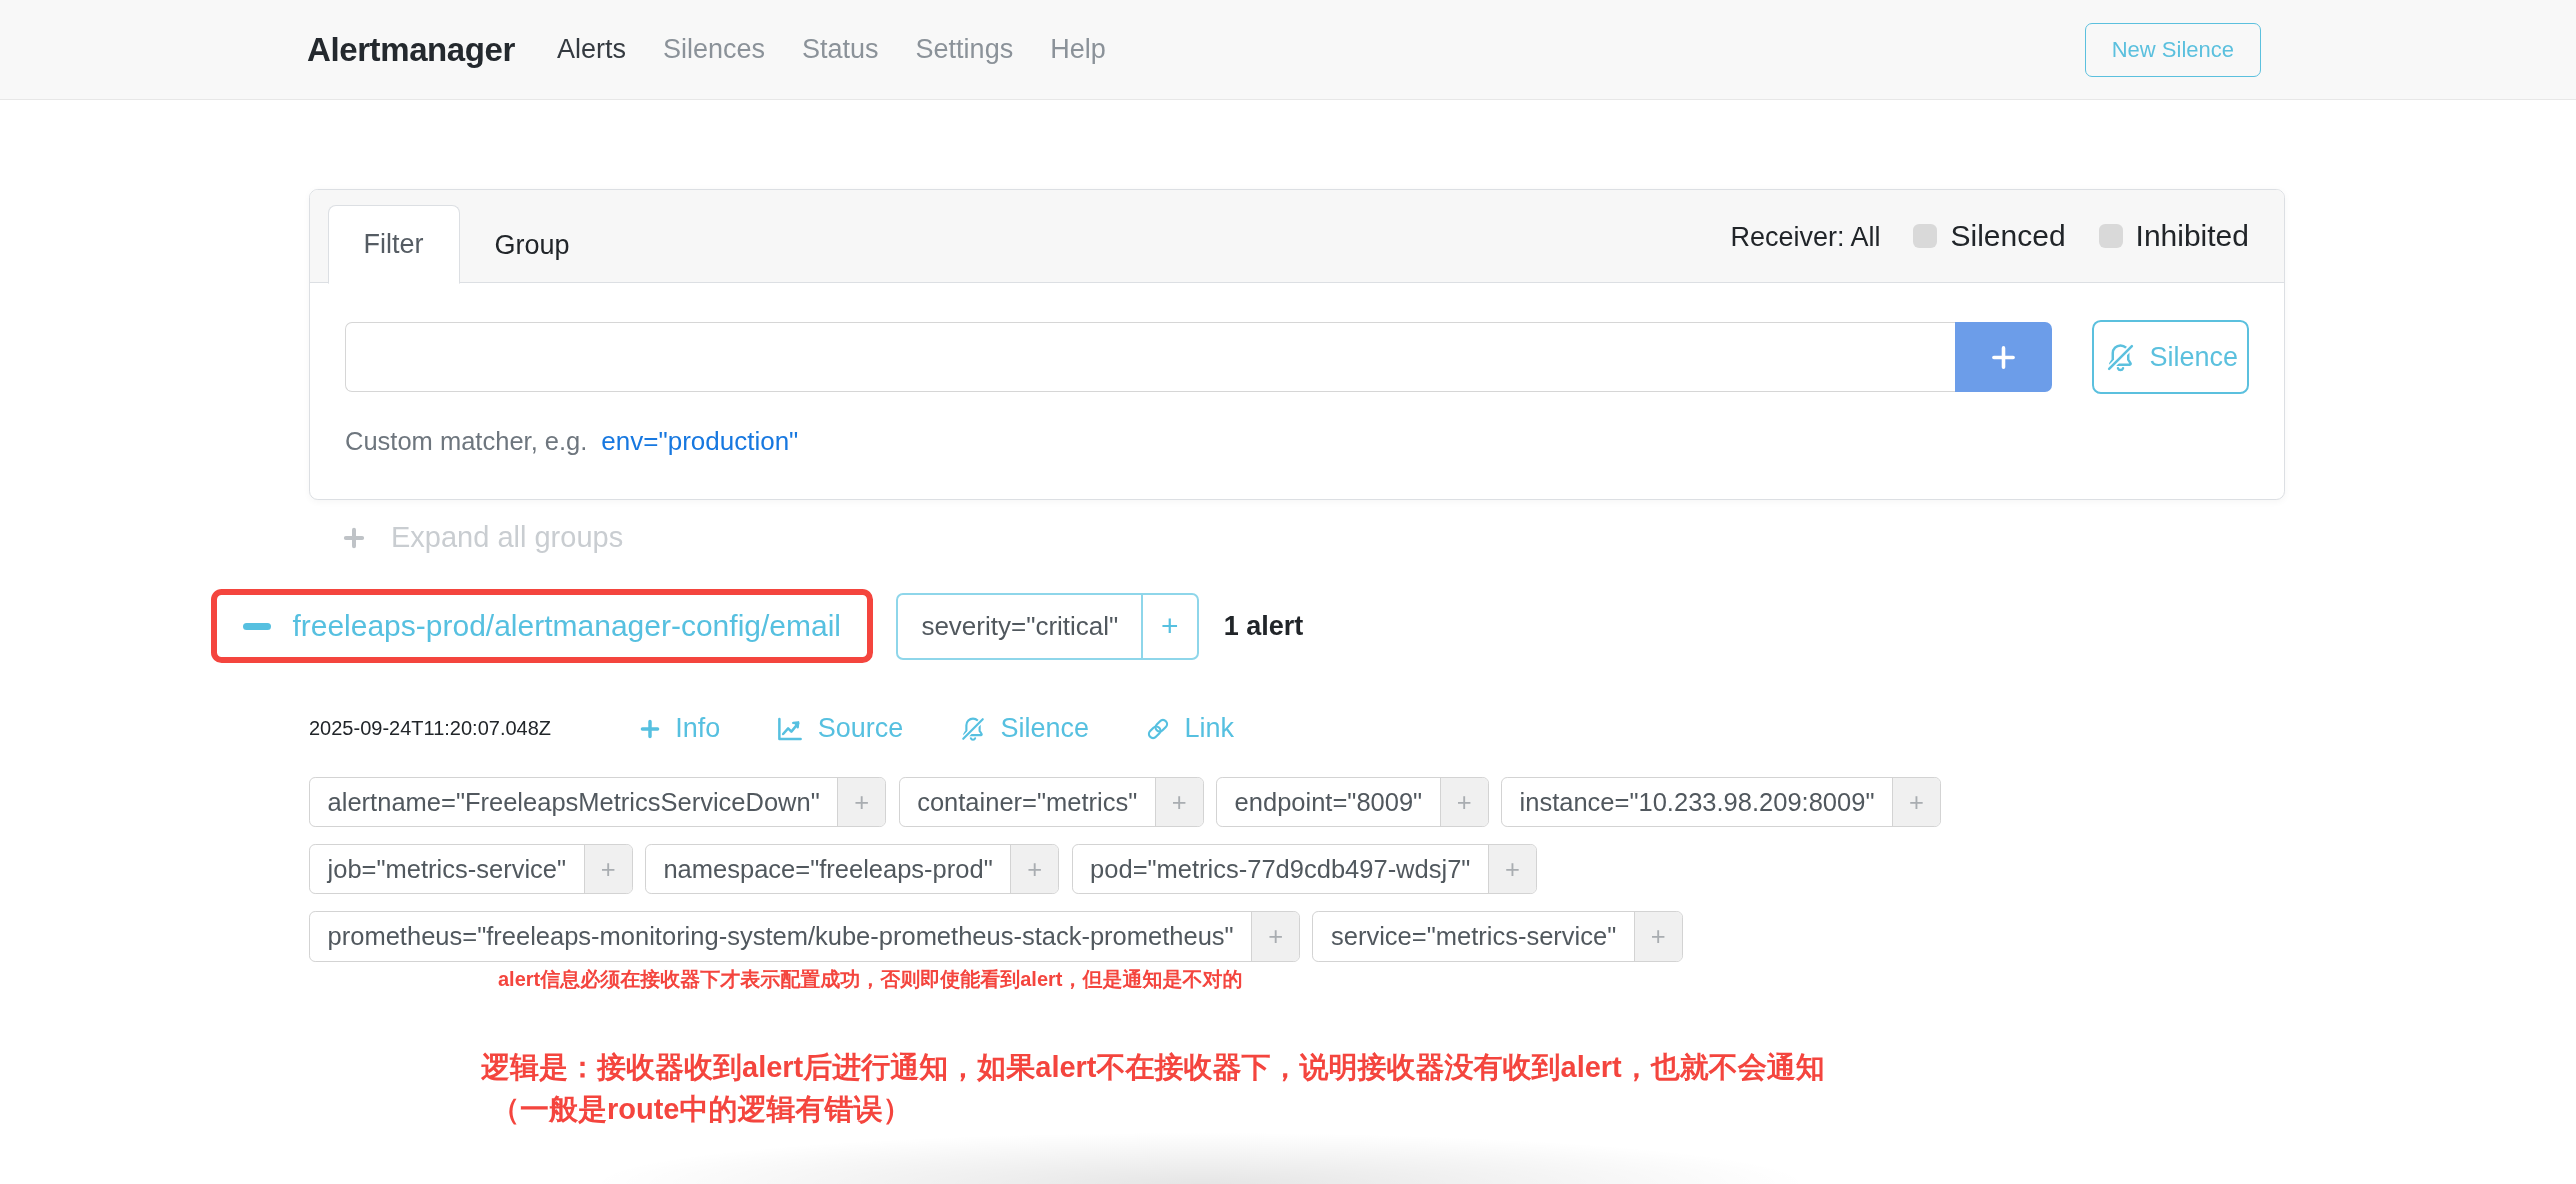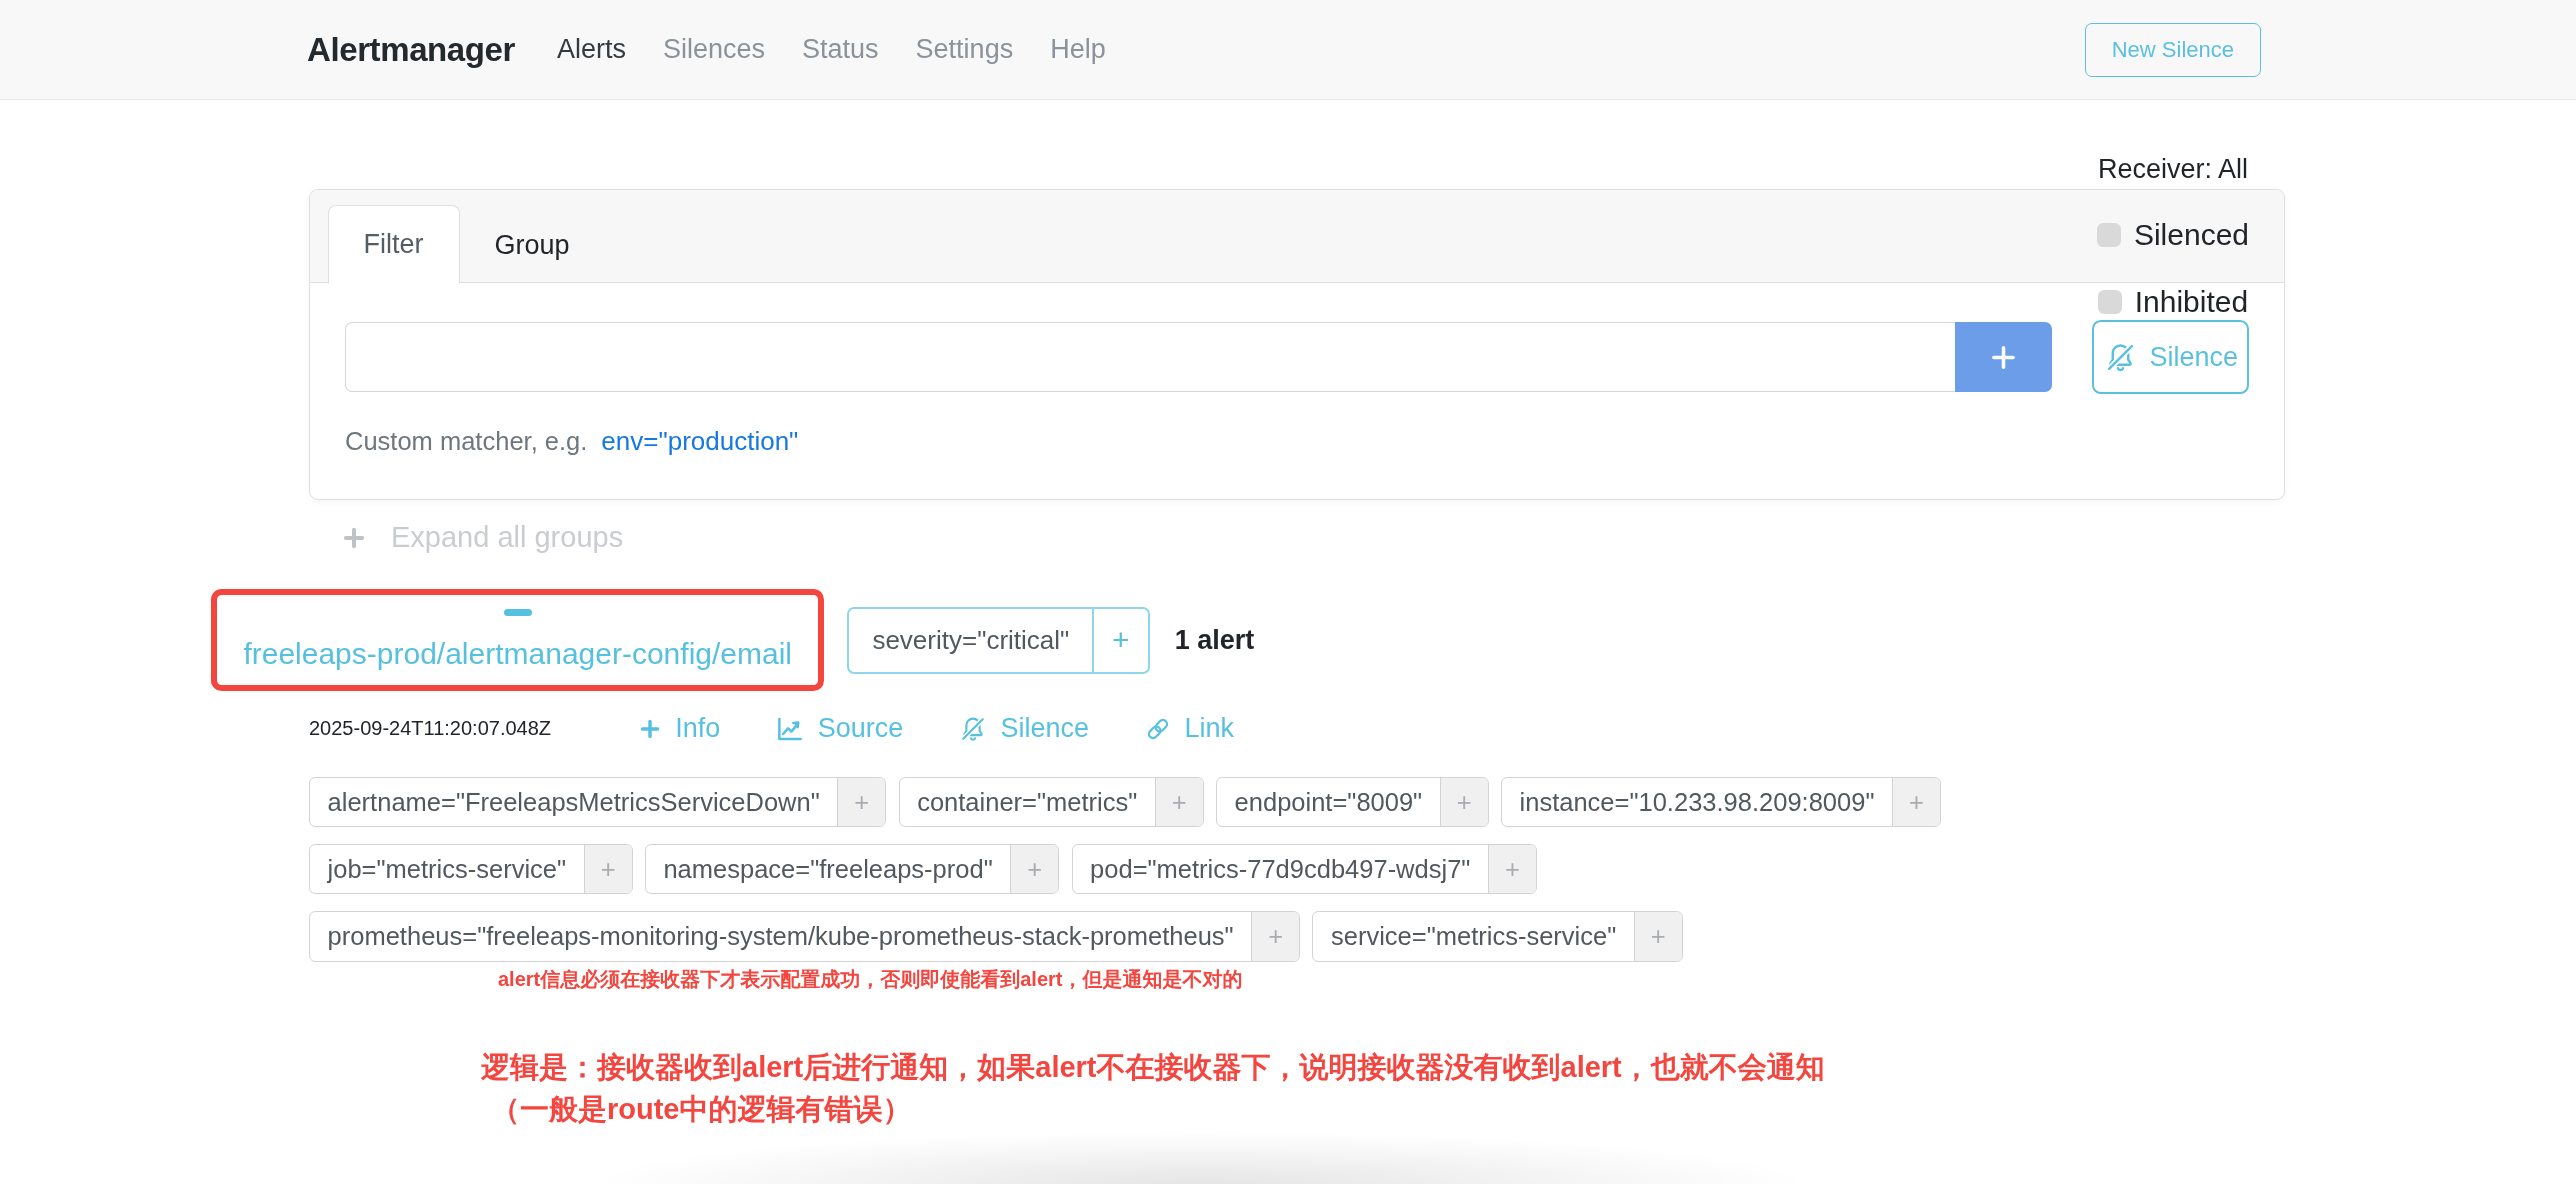--- a/index.html
+++ b/index.html
@@ -36,21 +36,21 @@
     border-radius: 8px 8px 0 0;
     gap: 36px;
   }
   .tabs { display: flex; align-items: flex-end; margin-bottom: -1.8px; }
   .tab { padding: 23px 35px; font-size: 27px; color: #212529; cursor: pointer; }
   .tab.active {
     background: #fff; color: #555c63;
     border: 1.8px solid #dcdfe3; border-bottom: 1.8px solid #fff;
     border-radius: 8px 8px 0 0;
   }
-  .receiver-controls { display: flex; align-items: center; gap: 33px; margin-left: auto; align-self: center; flex-direction: column; }
+  .receiver-controls { display: flex; align-items: flex-end; gap: 33px; margin-left: auto; align-self: center; }
   .receiver-label { font-size: 27px; color: #212529; cursor: pointer; }
   .chk-pair { display: flex; align-items: center; gap: 13px; cursor: pointer; }
   .checkbox { width: 24px; height: 24px; background: #d9d9d9; border-radius: 6.2px; display: inline-block; }
   .chk-label { font-size: 30px; color: #212529; }
 
   .card-body { padding: 39px 35px 42px 35px; }
   .matcher-row { display: flex; align-items: stretch; }
   .matcher-input {
     flex: 1; height: 70px; padding: 0 21px;
     font-size: 26px; font-family: inherit; color: #212529;
@@ -83,21 +83,21 @@
   .note-receiver { left: 253px; top: 542px; font-size: 30px; font-weight: 700; }
   .note-config  { left: 498px; top: 966px; font-size: 20px; }
   .note-logic   { left: 481px; top: 1048px; font-size: 29px; }
   .note-route   { left: 491px; top: 1090px; font-size: 29px; }
 
   .group-row { position: absolute; left: 211px; top: 589px; display: flex; align-items: center; }
   .red-box { border: 6.2px solid #f4453e; border-radius: 10.6px; padding: 3.5px 7px; background: #fff; }
   .receiver-btn {
     display: flex; align-items: center; gap: 21px;
     background: #fff; border: none; cursor: pointer; font-family: inherit;
-    color: #56c0e0; font-size: 30px; padding: 10.6px 19.4px; flex-direction: column;
+    color: #56c0e0; font-size: 30px; padding: 10.6px 19.4px;
   }
   .minus-glyph { width: 28px; height: 7px; border-radius: 3.5px; background: #56c0e0; display: inline-block; }
   .sev-group { display: flex; align-items: stretch; margin-left: 23px; height: 67px; }
   .sev-text {
     display: flex; align-items: center; padding: 0 23px;
     border: 2.6px solid #8ed6ea; border-radius: 7px 0 0 7px;
     font-size: 26px; color: #51585e; background: #fff;
   }
   .sev-plus {
     width: 58px; margin-left: -2.6px;

